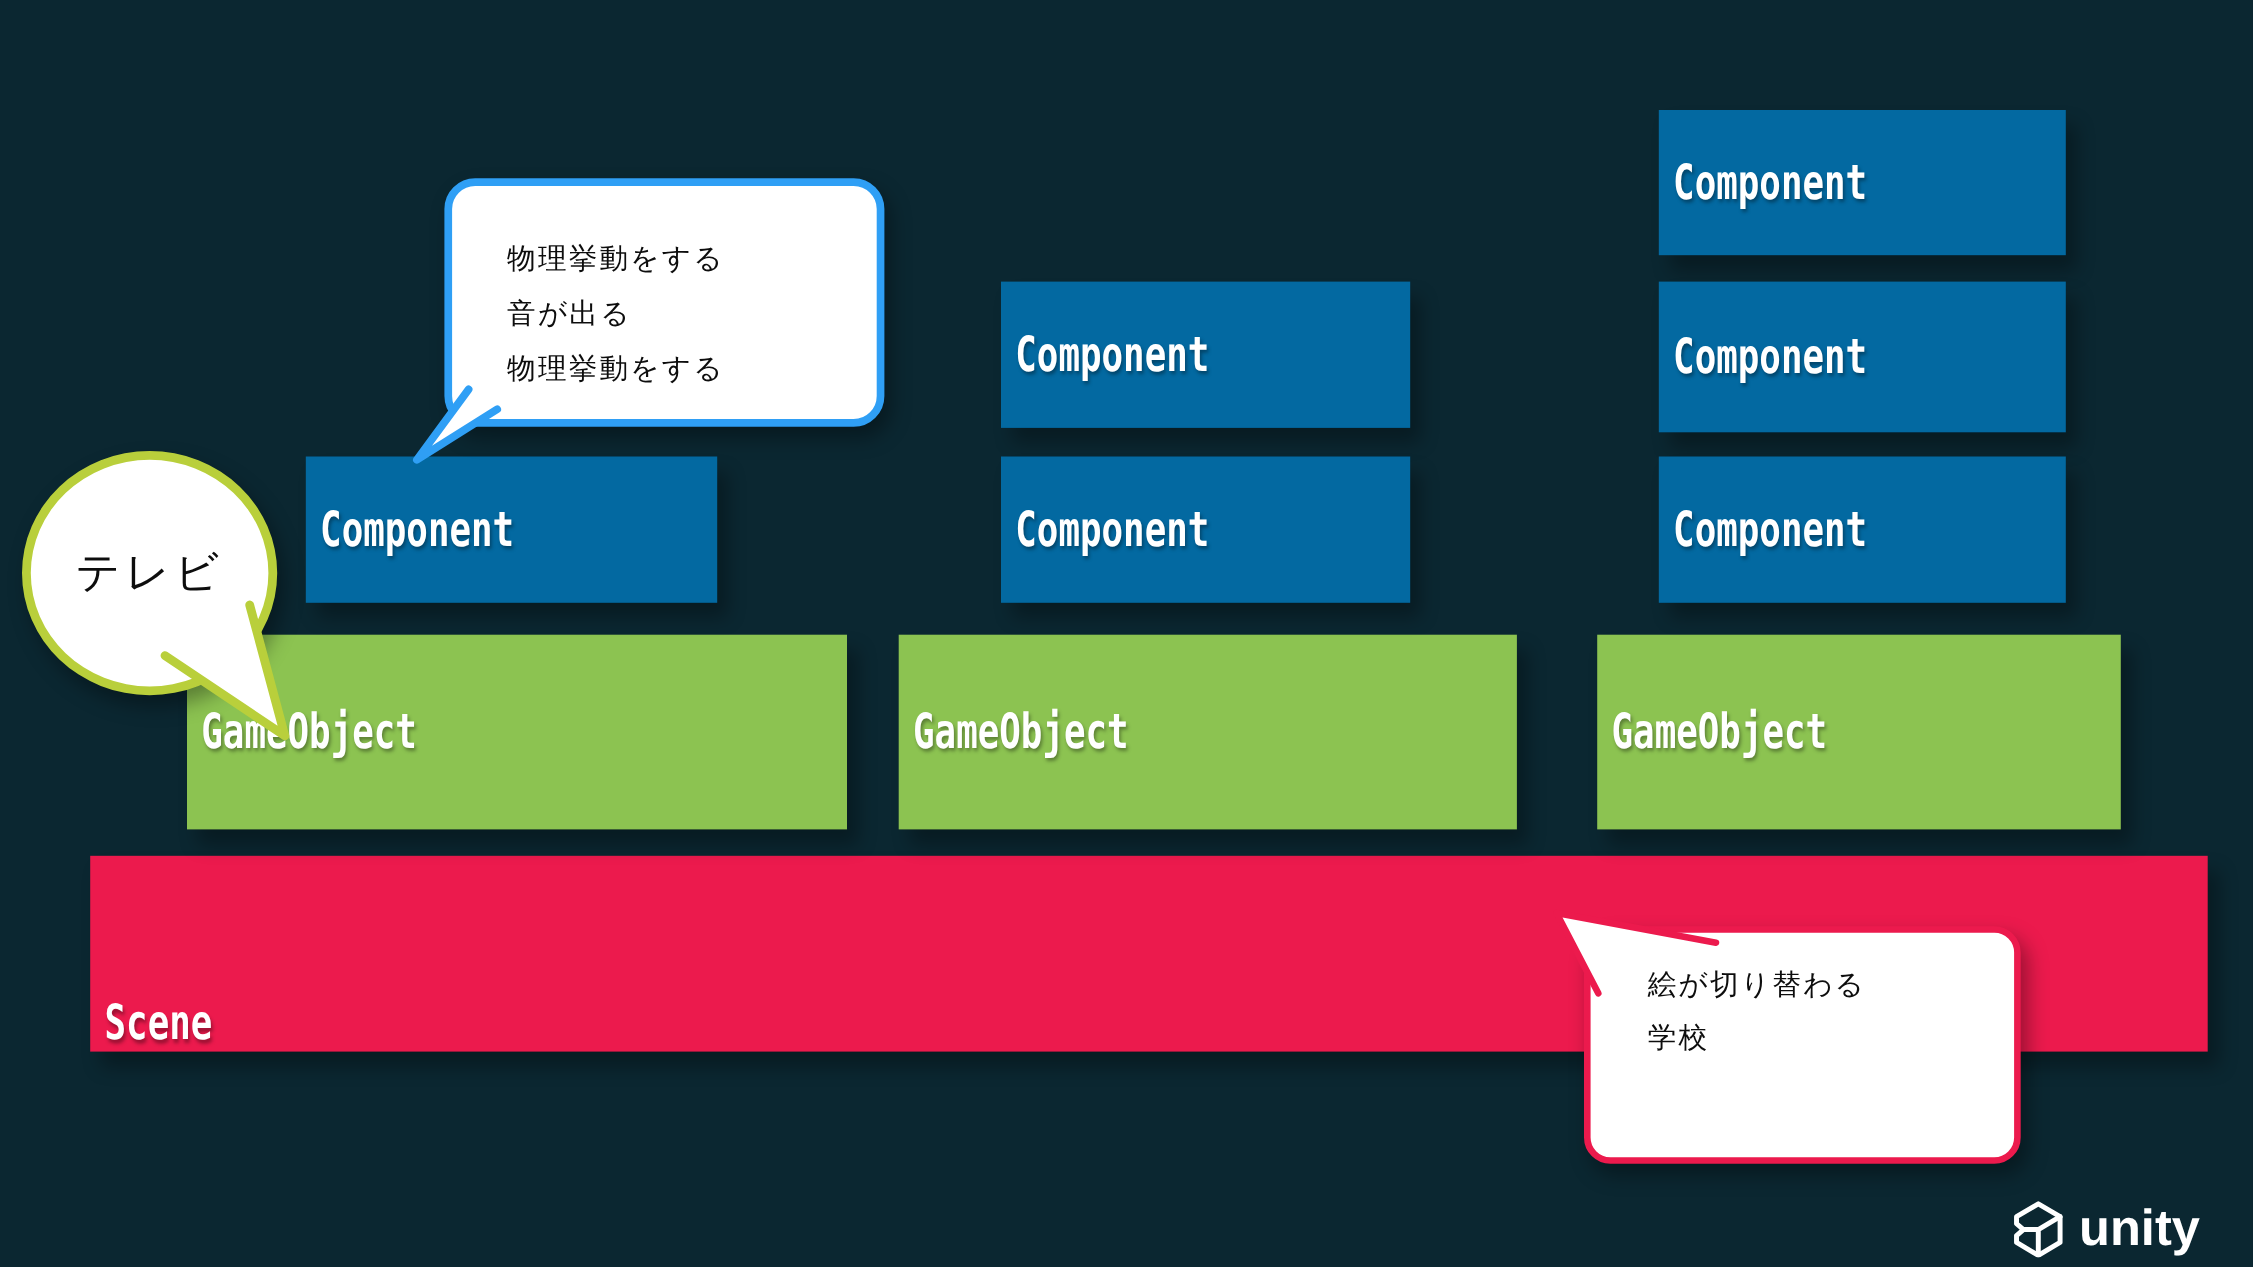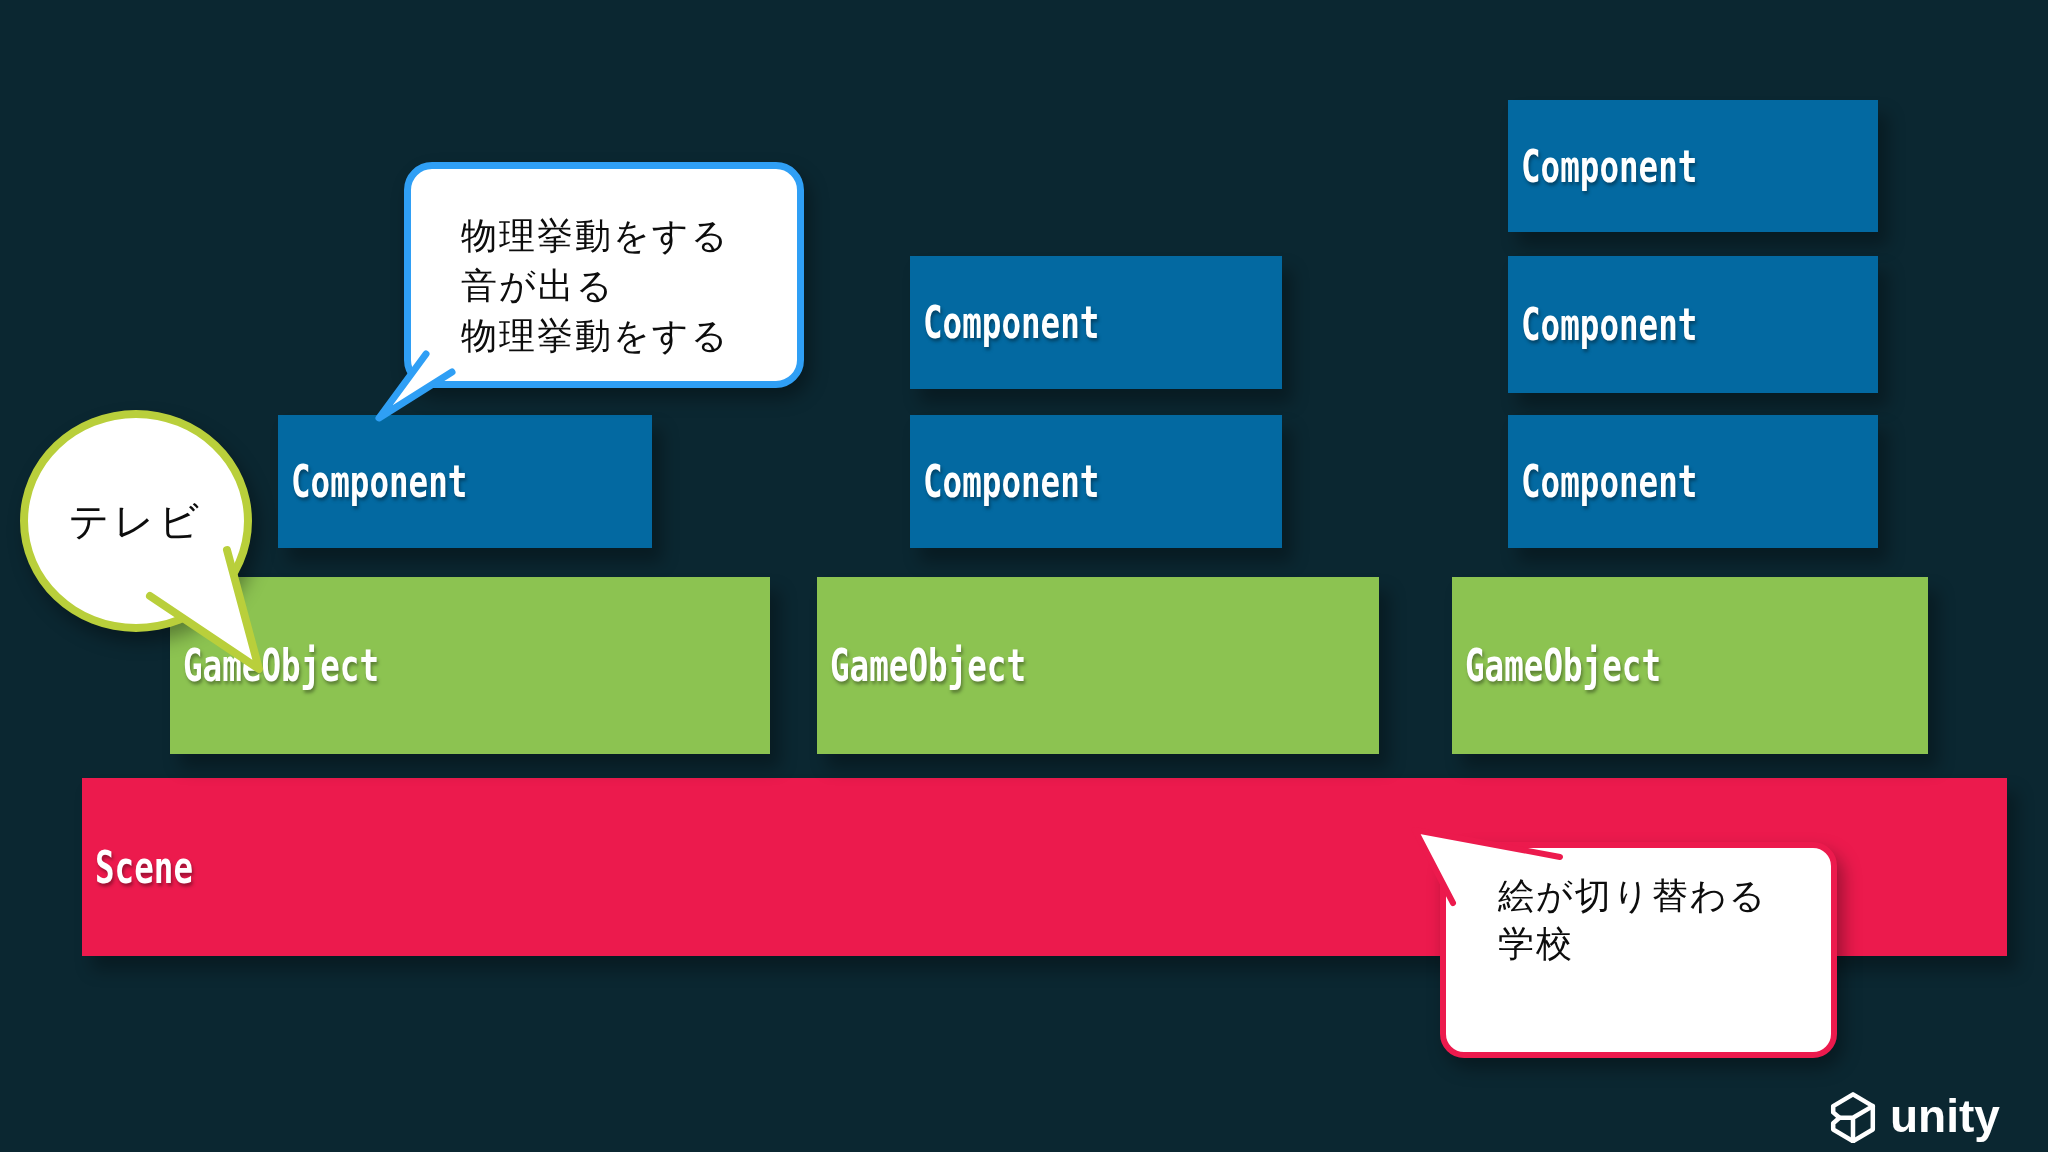--- a/index.html
+++ b/index.html
@@ -10,35 +10,35 @@
   
   .box{position:absolute;display:flex;align-items:center;
        box-shadow:10px 14px 16px rgba(0,0,0,.30);box-sizing:border-box;}
   .box .lbl{
     font-family:"DejaVu Sans Mono",monospace;font-weight:bold;font-size:44px;
     color:#ffffff;margin-left:13px;transform:scaleX(.74);transform-origin:left center;
     white-space:nowrap;text-shadow:2px 3px 4px rgba(0,0,0,.35);
   }
   .component{background:#0369a1;}
   .gameobject{background:#8cc351;}
-  .scene{background:#ec1a4d;}
+  .scene{background:#ec1a4d;align-items:flex-end;}
   #comp-l {left:278px; top:415px; width:374px; height:133px;}
   #comp-m1{left:910px; top:256px; width:372px; height:133px;}
   #comp-m2{left:910px; top:415px; width:372px; height:133px;}
   #comp-r1{left:1508px;top:100px; width:370px; height:132px;}
   #comp-r2{left:1508px;top:256px; width:370px; height:137px;}
   #comp-r3{left:1508px;top:415px; width:370px; height:133px;}
   #go1{left:170px; top:577px; width:600px; height:177px;}
   #go2{left:817px; top:577px; width:562px; height:177px;}
   #go3{left:1452px;top:577px; width:476px; height:177px;}
   #scene-bar{left:82px;top:778px;width:1925px;height:178px;}
   
   .bubble{position:absolute;background:#ffffff;box-sizing:border-box;
           box-shadow:6px 10px 18px rgba(0,0,0,.35);z-index:40;color:#0d0d0d;}
-  .bubble .line{font-size:36px;line-height:50px;letter-spacing:2px;white-space:nowrap;}
+  .bubble .line{font-size:26px;line-height:50px;letter-spacing:2px;white-space:nowrap;}
   #bubble-component{left:404px;top:162px;width:400px;height:226px;
       border:7px solid #2f9ff5;border-radius:28px;padding:42px 10px 0 50px;}
   #bubble-scene{left:1440px;top:842px;width:397px;height:216px;
       border:6px solid #ec1a4d;border-radius:24px;padding:24px 10px 0 52px;}
   #bubble-scene .line{line-height:48px;}
   #bubble-tv{left:20px;top:410px;width:232px;height:222px;border:8px solid #b9cf3b;
       border-radius:50%;display:flex;align-items:center;justify-content:center;}
   #bubble-tv .line{font-size:40px;letter-spacing:4px;}
   
   #tails{position:absolute;left:0;top:0;width:2048px;height:1152px;

